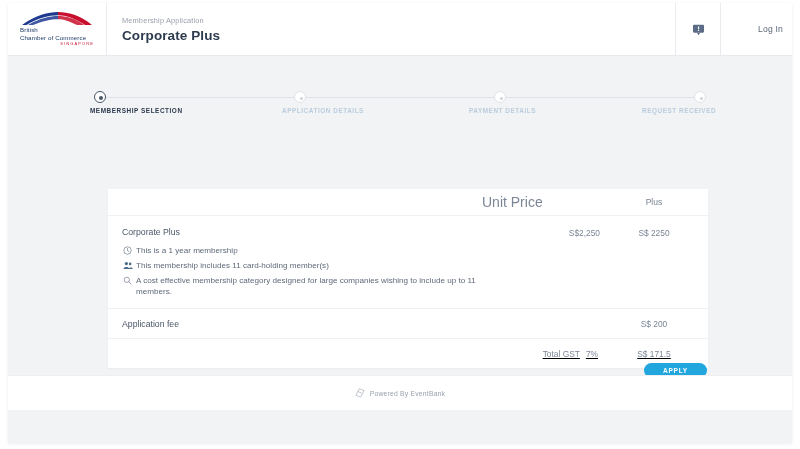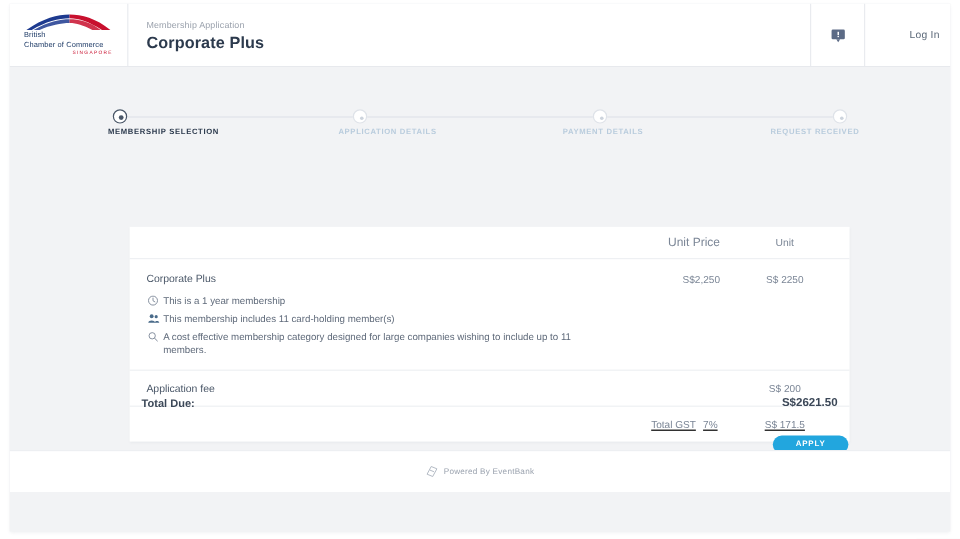--- a/index.html
+++ b/index.html
@@ -200,22 +200,22 @@
     display: flex;
     align-items: center;
     height: 27px;
     border-bottom: 1px solid #eef0f3;
     padding: 0 0 0 14px;
     box-sizing: border-box;
   }
   .col-desc { flex: 1; }
   .col-unit {
     width: 118px;
-    text-align: right;
-    font-size: 10px;
+    text-align: left;
+    font-size: 14px;
     color: #7b8696;
   }
   .col-total {
     width: 108px;
     text-align: center;
     font-size: 8.6px;
     color: #7b8696;
   }
 
   .order-row {
@@ -406,21 +406,21 @@
         <div class="step-label idle" style="left:188px;">APPLICATION DETAILS</div>
         <div class="step-label idle" style="left:375px;">PAYMENT DETAILS</div>
         <div class="step-label idle" style="left:548px;">REQUEST RECEIVED</div>
       </div>
 
       <div class="order-card">
 
         <div class="order-head">
           <div class="col-desc"></div>
           <div class="col-unit">Unit Price</div>
-          <div class="col-total">Unit</div>
+          <div class="col-total">Plus</div>
         </div>
 
         <div class="order-row">
           <div class="col-desc">
             <div class="row-name">Corporate Plus</div>
 
             <div class="feature">
               <span class="f-icon">
                 <svg width="9" height="9" viewBox="0 0 12 12">
                   <circle cx="6" cy="6" r="5" fill="none" stroke="#7b8696" stroke-width="1"></circle>
@@ -465,24 +465,20 @@
         </div>
 
         <div class="order-row gst">
           <div class="gst-label">
             <span>Total GST</span><span class="pct">7%</span>
           </div>
           <div class="row-val-total">S$ 171.5</div>
         </div>
       </div>
 
-      <div class="total-due">
-        <div class="total-due-label">Total Due:</div>
-        <div class="total-due-value">S$2621.50</div>
-      </div>
 
       <button class="apply-btn">APPLY</button>
 
       <div class="site-footer">
         <div class="powered">
           <span class="p-icon">
             <svg width="10" height="10" viewBox="0 0 12 12">
               <path d="M5.2 0.9 L10.9 3.2 L6.7 10.9 L1.1 8.6 Z" fill="none" stroke="#aab2bd" stroke-width="0.9"></path>
               <path d="M4.2 4.6 L7.6 6.0" stroke="#aab2bd" stroke-width="0.9" stroke-linecap="round"></path>
             </svg>

